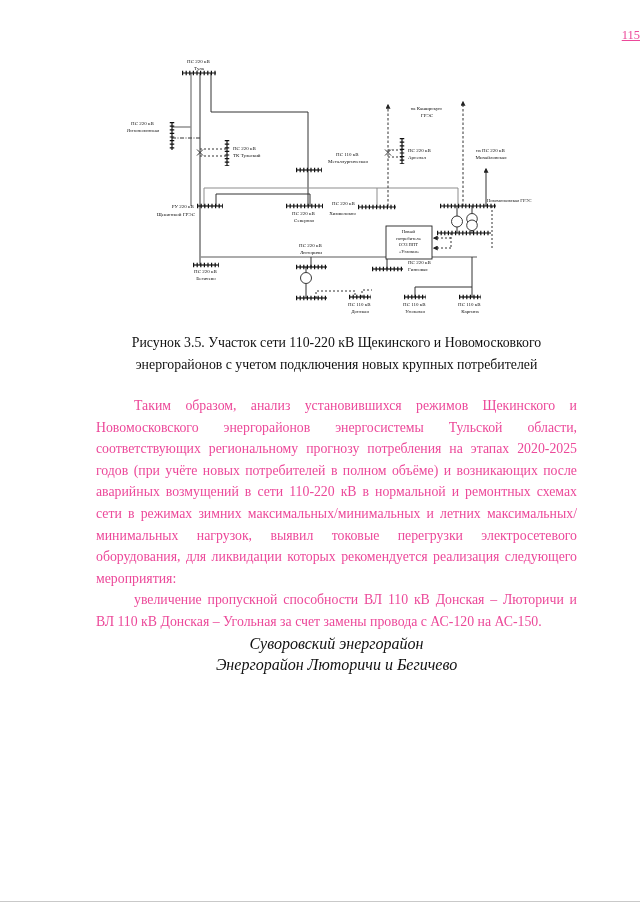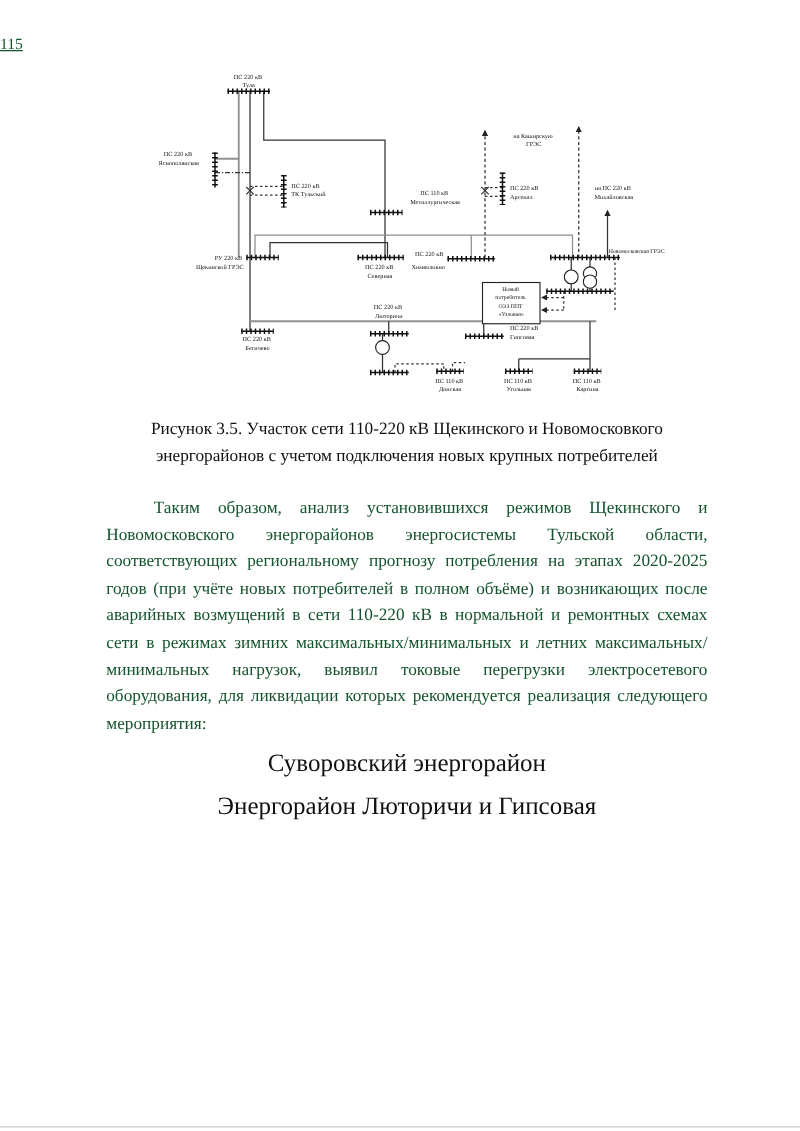--- a/index.html
+++ b/index.html
@@ -1,40 +1,40 @@
 <!DOCTYPE html>
 <html><head>
 <meta charset="utf-8">
 <style>
   html,body{margin:0;padding:0;}
   body{
     width:640px;height:905px;background:#ffffff;position:relative;overflow:hidden;
     font-family:"Liberation Serif", serif;color:#141414;
   }
   .page-number{
-    position:absolute;top:28px;left:0;width:640px;text-align:left;
-    font-size:12.5px;color:#14532d;text-decoration:underline;
+    position:absolute;top:28px;left:0;width:640px;text-align:right;
+    font-size:12.5px;color:#ec4899;text-decoration:underline;
   }
   .diagram-wrap{position:absolute;left:120px;top:50px;width:450px;height:275px;}
   svg text{font-family:"Liberation Serif", serif;fill:#111;}
   .dlabel{font-size:5px;}
   .dlabel-sm{font-size:4.6px;}
-  .textcol{position:absolute;left:85px;top:332px;width:481px;}
+  .textcol{position:absolute;left:96px;top:332px;width:481px;}
   .caption{
     text-align:center;font-size:13.8px;line-height:21.5px;color:#101010;
     margin:0 0 0 0;
   }
   p.body-par{
     margin:0;text-align:justify;text-indent:38px;
-    font-size:13.8px;line-height:21.6px;color:#14532d;
+    font-size:13.8px;line-height:21.6px;color:#ec4899;
   }
   p.first{margin-top:20px;}
   h3.center-head{
-    margin:12px;font-weight:normal;text-align:center;
-    font-size:20px;line-height:21.5px;color:#101010;
+    margin:0;font-weight:normal;text-align:center;
+    font-size:16px;line-height:21.5px;color:#101010;font-style:italic;
   }
   .gap-a{margin-top:14px;}
   .gap-b{margin-top:21px;}
   .bottom-rule{
     position:absolute;left:0;bottom:3px;width:640px;height:1px;background:#c9c9c9;
   }
 </style>
 </head>
 <body>
 
@@ -225,19 +225,20 @@
       <tspan x="350" y="263">Каргина</tspan>
     </text>
   </g>
 </svg>
 </div>
 
 <div class="textcol">
   <div class="caption">Рисунок 3.5. Участок сети 110-220 кВ Щекинского и Новомосковкого энергорайонов с учетом подключения новых крупных потребителей</div>
 
   <p class="body-par first">Таким образом, анализ установившихся режимов Щекинского и Новомосковского энергорайонов энергосистемы Тульской области, соответствующих региональному прогнозу потребления на этапах 2020-2025 годов (при учёте новых потребителей в полном объёме) и возникающих после аварийных возмущений в сети 110-220 кВ в нормальной и ремонтных схемах сети в режимах зимних максимальных/минимальных и летних максимальных/минимальных нагрузок, выявил токовые перегрузки электросетевого оборудования, для ликвидации которых рекомендуется реализация следующего мероприятия:</p>
+  <p class="body-par">увеличение пропускной способности ВЛ 110 кВ Донская – Люторичи и ВЛ 110 кВ Донская – Угольная за счет замены провода с АС-120 на АС-150.</p>
 
   <h3 class="center-head gap-a">Суворовский энергорайон</h3>
 
-  <h3 class="center-head gap-a">Энергорайон Люторичи и Гипсовая</h3>
+  <h3 class="center-head gap-a">Энергорайон Люторичи и Бегичево</h3>
 </div>
 
 <div class="bottom-rule"></div>
 
 </body></html>

